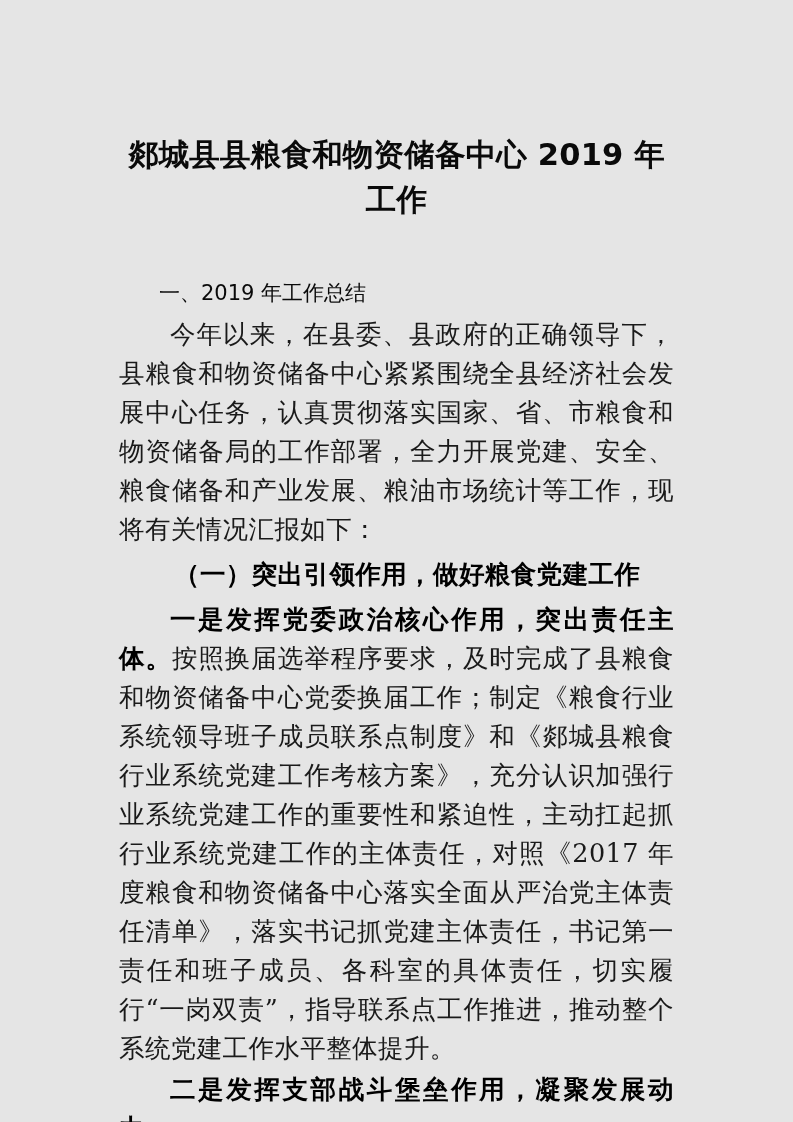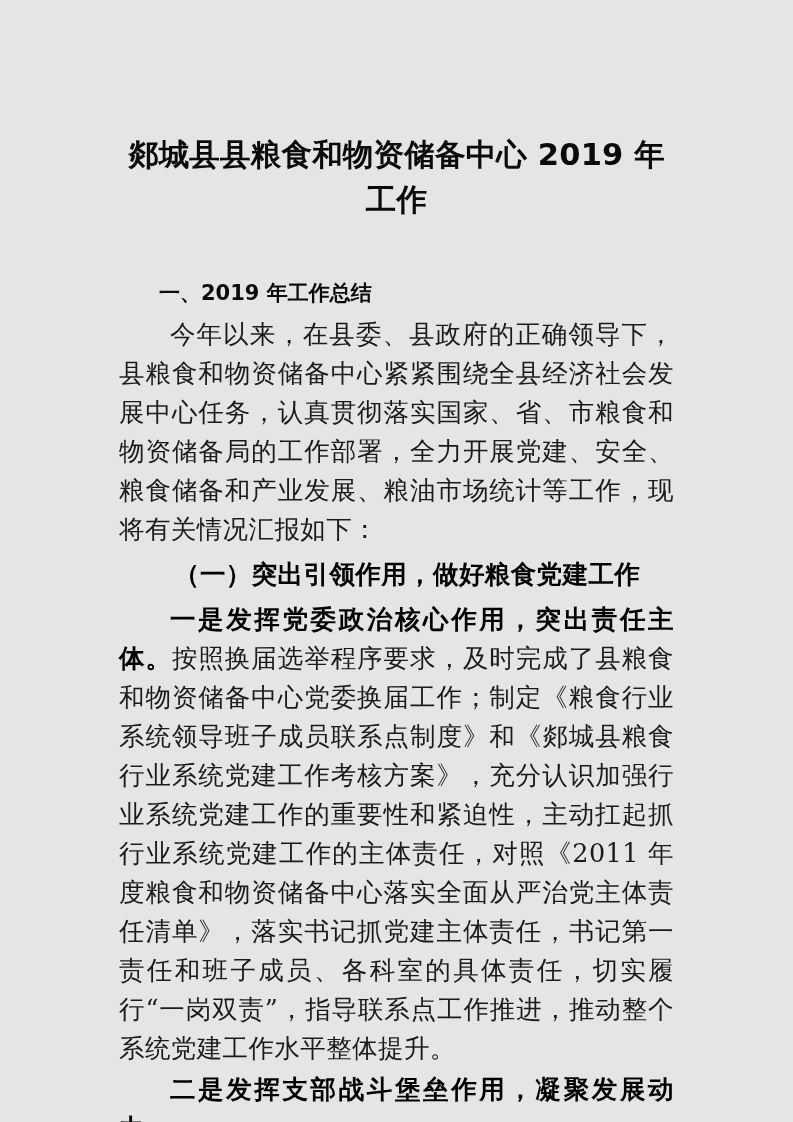--- a/index.html
+++ b/index.html
@@ -35,21 +35,21 @@
     text-align: center;
     letter-spacing: 0.2px;
     margin: 0 0 0 0;
     padding: 0 2px;
     color: #0a0a0a;
   }
 
   
   .sec-heading {
     font-family: "DejaVu Sans", "Liberation Sans", sans-serif;
-    font-weight: bold;
+    font-weight: normal;
     font-size: 21px;
     line-height: 39px;
     text-indent: 42px;
     margin: 0;
     color: #0a0a0a;
     white-space: pre;
   }
 
   
   .para {
@@ -97,18 +97,18 @@
     </h1>
 
     <div class="spacer-title-gap"></div>
 
     <h2 class="sec-heading">一、2019 年工作总结</h2>
 
     <p class="para">今年以来，在县委、县政府的正确领导下，县粮食和物资储备中心紧紧围绕全县经济社会发展中心任务，认真贯彻落实国家、省、市粮食和物资储备局的工作部署，全力开展党建、安全、粮食储备和产业发展、粮油市场统计等工作，现将有关情况汇报如下：</p>
 
     <h3 class="sub-heading">（一）突出引领作用，做好粮食党建工作</h3>
 
-    <p class="para"><span class="lead">一是发挥党委政治核心作用，突出责任主体。</span><span>按照换届选举程序要求，及时完成了县粮食和物资储备中心党委换届工作；制定《粮食行业系统领导班子成员联系点制度》和《郯城县粮食行业系统党建工作考核方案》，充分认识加强行业系统党建工作的重要性和紧迫性，主动扛起抓行业系统党建工作的主体责任，对照《2011 年度粮食和物资储备中心落实全面从严治党主体责任清单》，落实书记抓党建主体责任，书记第一责任和班子成员、各科室的具体责任，切实履行“一岗双责”，指导联系点工作推进，推动整个系统党建工作水平整体提升。</span></p>
+    <p class="para"><span class="lead">一是发挥党委政治核心作用，突出责任主体。</span><span>按照换届选举程序要求，及时完成了县粮食和物资储备中心党委换届工作；制定《粮食行业系统领导班子成员联系点制度》和《郯城县粮食行业系统党建工作考核方案》，充分认识加强行业系统党建工作的重要性和紧迫性，主动扛起抓行业系统党建工作的主体责任，对照《2017 年度粮食和物资储备中心落实全面从严治党主体责任清单》，落实书记抓党建主体责任，书记第一责任和班子成员、各科室的具体责任，切实履行“一岗双责”，指导联系点工作推进，推动整个系统党建工作水平整体提升。</span></p>
 
     <p class="para"><span class="lead">二是发挥支部战斗堡垒作用，凝聚发展动力。</span></p>
 
   </div>
 </div>
 
 </body></html>

